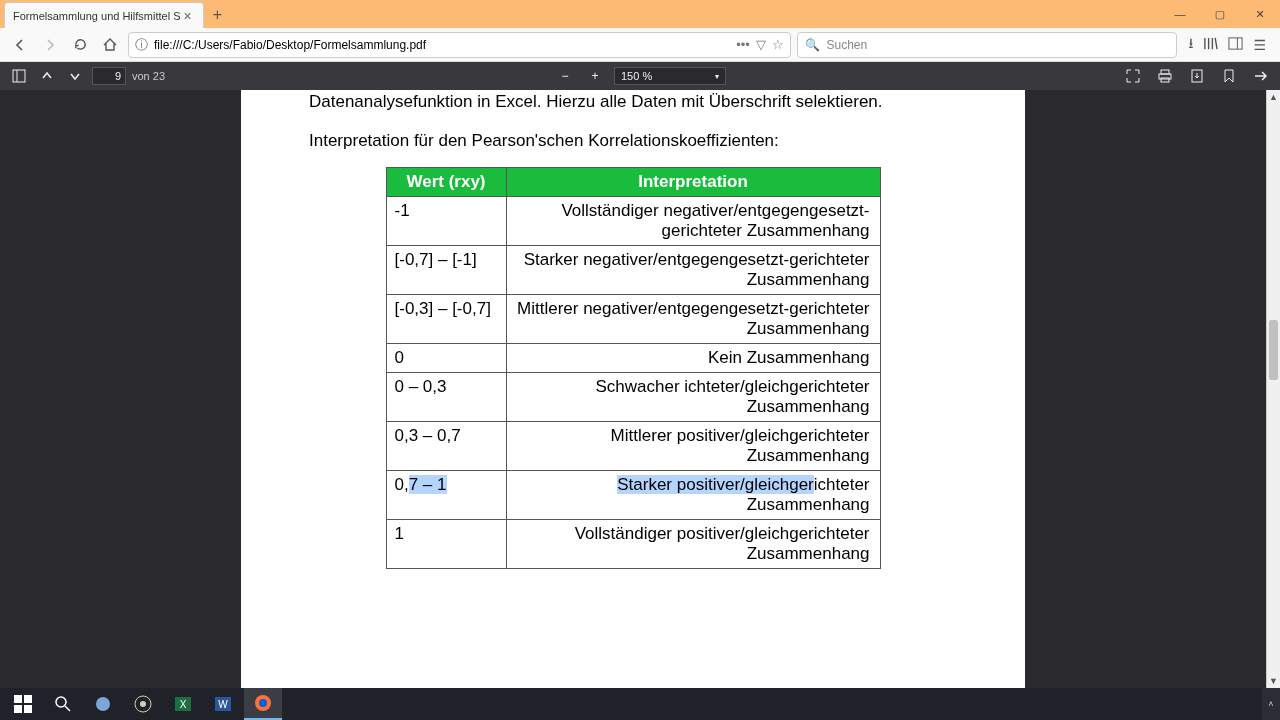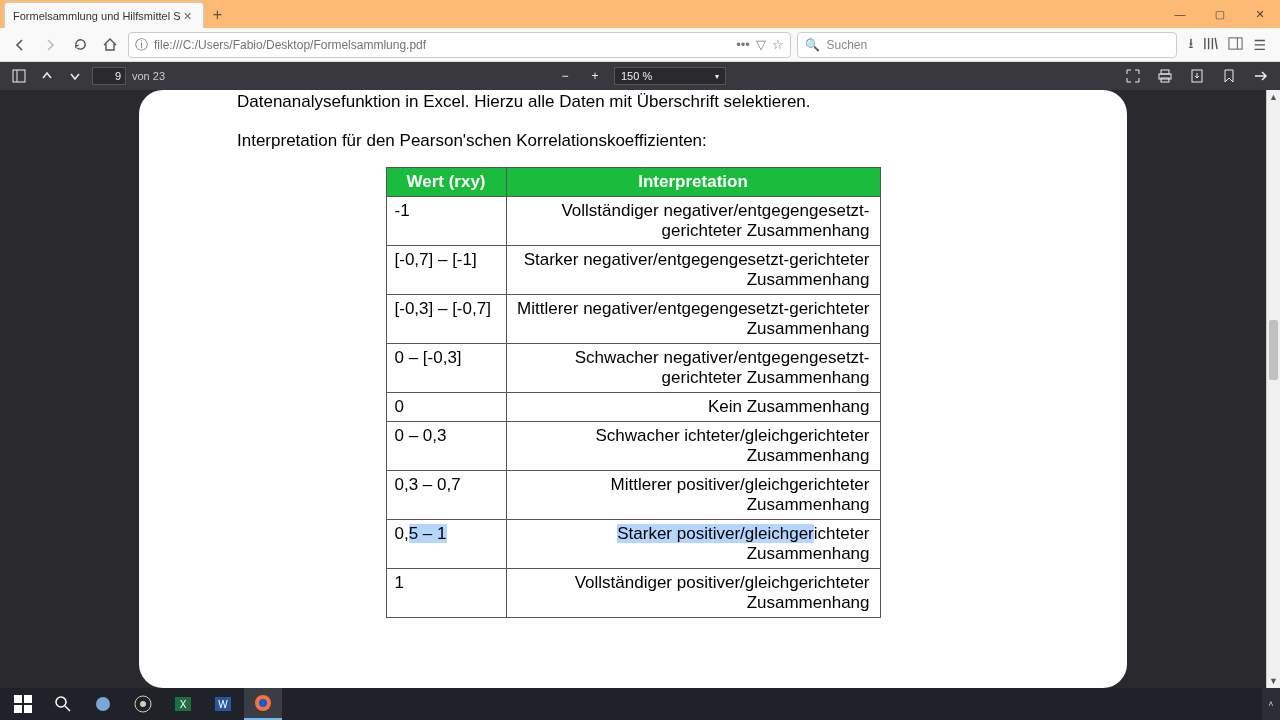--- a/index.html
+++ b/index.html
@@ -12,40 +12,40 @@
   .tab-close { width: 14px; height: 14px; display: flex; align-items: center; justify-content: center; color: #666; cursor: pointer; font-size: 14px; }
   .new-tab { width: 28px; height: 26px; display: flex; align-items: center; justify-content: center; color: #555; font-size: 16px; cursor: pointer; }
   .win-controls { margin-left: auto; display: flex; }
   .win-btn { width: 40px; height: 28px; display: flex; align-items: center; justify-content: center; color: #444; font-size: 11px; }
   
   
   .url-bar { height: 34px; background: #f9f9fa; border-bottom: 1px solid #ddd; display: flex; align-items: center; padding: 0 8px; gap: 6px; }
   .nav-btn { width: 24px; height: 24px; display: flex; align-items: center; justify-content: center; color: #555; cursor: pointer; border-radius: 4px; }
   .nav-btn.dis { color: #bbb; }
   .url-field { flex: 1; height: 26px; border: 1px solid #ccc; border-radius: 4px; display: flex; align-items: center; padding: 0 6px; font-size: 12px; color: #555; background: #fff; gap: 6px; }
-  .url-text { flex: 1; color: #737373; }
+  .url-text { flex: 1; color: #000000; }
   .url-icon { color: #777; font-size: 13px; }
   .search-field { width: 380px; height: 26px; border: 1px solid #ccc; border-radius: 4px; display: flex; align-items: center; padding: 0 8px; font-size: 12px; color: #888; background: #fff; gap: 6px; }
   .right-icons { display: flex; gap: 10px; align-items: center; padding: 0 6px; }
   .ri { color: #555; font-size: 14px; cursor: pointer; }
   
   
   .pdf-bar { height: 28px; background: #38383d; display: flex; align-items: center; padding: 0 8px; gap: 10px; color: #eee; font-size: 12px; }
   .pdf-left { display: flex; align-items: center; gap: 6px; }
   .pdf-btn { width: 22px; height: 22px; display: flex; align-items: center; justify-content: center; color: #eee; cursor: pointer; }
   .page-input { width: 34px; height: 18px; background: #2a2a2e; color: #eee; border: 1px solid #555; text-align: right; padding-right: 4px; font-size: 11px; }
   .page-of { color: #ccc; font-size: 11px; }
   .pdf-center { position: absolute; left: 50%; transform: translateX(-50%); display: flex; align-items: center; gap: 8px; }
   .zoom-field { width: 112px; height: 18px; background: #2a2a2e; color: #eee; border: 1px solid #555; padding: 0 6px; font-size: 11px; display: flex; align-items: center; justify-content: space-between; }
   .pdf-right { margin-left: auto; display: flex; gap: 10px; }
   
   
   .doc-area { flex: 1; background: #2a2a2e; position: relative; overflow: hidden; }
   .doc-scroll { position: absolute; inset: 0; right: 14px; display: flex; justify-content: center; }
-  .page { width: 988px; background: #fff; color: #000; margin-top: 0; padding: 0 98px; position: relative; font-family: Arial, sans-serif; height: 100%; border-radius: 24px; }
+  .page { width: 784px; background: #fff; color: #000; margin-top: 0; padding: 0 68px; position: relative; font-family: Arial, sans-serif; height: 100%; }
   .para { font-size: 17px; line-height: 1.45; }
   .para.first { padding-top: 0; text-align: justify; }
   .para.second { margin-top: 14px; }
   .corr-table { border-collapse: collapse; margin: 14px auto 0 auto; }
   .corr-table th { background: #1abc3d; color: #fff; font-weight: bold; border: 1px solid #555; padding: 4px 12px; font-size: 17px; }
   .corr-table td { border: 1px solid #555; padding: 4px 10px; font-size: 17px; text-align: right; vertical-align: top; }
   .corr-table td:first-child { width: 120px; text-align: left; padding-left: 8px; }
   .corr-table td:last-child { width: 374px; }
   .sel { background: #b5d5ff; }
   
@@ -204,37 +204,33 @@
             </tr>
             <tr>
               <td>[-0,7] – [-1]</td>
               <td>Starker negativer/entgegengesetzt-gerichteter Zusammenhang</td>
             </tr>
             <tr>
               <td>[-0,3] – [-0,7]</td>
               <td>Mittlerer negativer/entgegengesetzt-gerichteter Zusammenhang</td>
             </tr>
             <tr>
-              <td>0 – [-0,3]</td>
-              <td>Schwacher negativer/entgegengesetzt-gerichteter Zusammenhang</td>
-            </tr>
-            <tr>
               <td>0</td>
               <td>Kein Zusammenhang</td>
             </tr>
             <tr>
               <td>0 – 0,3</td>
               <td>Schwacher ichteter/gleichgerichteter Zusammenhang</td>
             </tr>
             <tr>
               <td>0,3 – 0,7</td>
               <td>Mittlerer positiver/gleichgerichteter Zusammenhang</td>
             </tr>
             <tr>
-              <td>0,<span class="sel">5 – 1</span></td>
+              <td>0,<span class="sel">7 – 1</span></td>
               <td><span class="sel">Starker positiver/gleichger</span>ichteter Zusammenhang</td>
             </tr>
             <tr>
               <td>1</td>
               <td>Vollständiger positiver/gleichgerichteter Zusammenhang</td>
             </tr>
           </tbody>
       </table>
     </div>
   </div>

